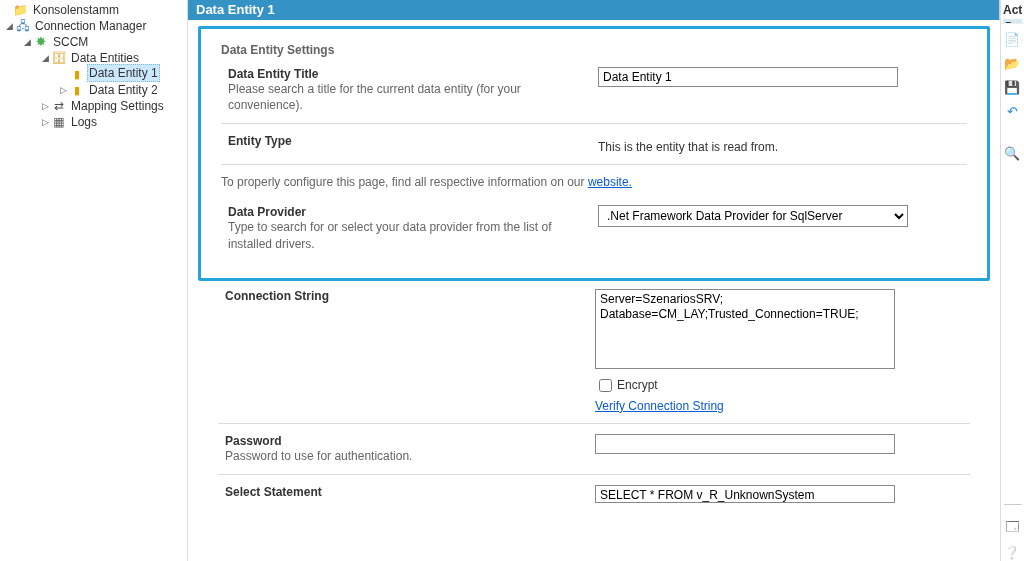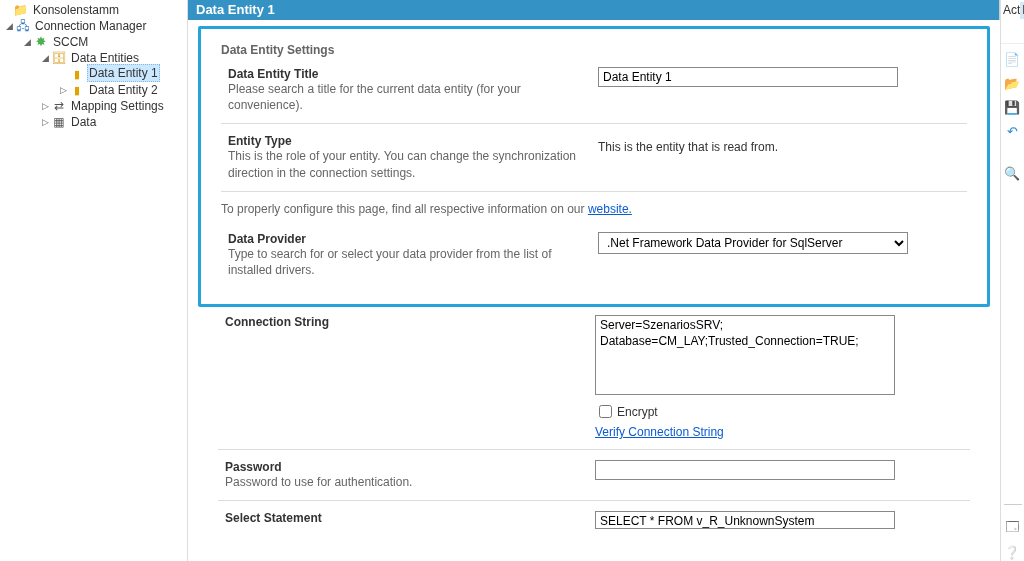--- a/index.html
+++ b/index.html
@@ -102,25 +102,25 @@
   
   .side-toolbar {
     width: 24px;
     background:#fff;
     border-left: 1px solid #ddd;
     display:flex;
     flex-direction: column;
     align-items: center;
   }
   .side-head {
-    height: 44px;
-    font-weight: normal;
+    height: 24px;
+    font-weight: bold;
     font-size: 12px;
     display:flex;
-    flex-direction: row;
+    flex-direction: column;
     justify-content: start;
     align-items:flex-start;
     padding: 2px;
     color:#333;
     width:100%;
     overflow:hidden;
     line-height:17px;
     border-bottom:1px solid #eee;
   }
   .side-btn {
@@ -172,21 +172,21 @@
         <span class="tree-label">Data Entity 2</span>
       </div>
       <div class="tree-node" style="padding-left:40px">
         <span class="exp">▷</span>
         <span class="ticon map-icon"></span>
         <span class="tree-label">Mapping Settings</span>
       </div>
       <div class="tree-node" style="padding-left:40px">
         <span class="exp">▷</span>
         <span class="ticon logs-icon"></span>
-        <span class="tree-label">Data</span>
+        <span class="tree-label">Logs</span>
       </div>
     </div>
   </div>
 
   <div class="main-panel">
     <div class="header-bar">
       <span>Data Entity 1</span>
     </div>
     <div class="content-scroll">
 
@@ -201,21 +201,20 @@
           <div class="right-col">
             <input type="text" value="Data Entity 1" style="">
           </div>
         </div>
 
         <hr class="sep">
 
         <div class="row">
           <div class="left-col">
             <div class="field-label">Entity Type</div>
-            <div class="field-help">This is the role of your entity. You can change the synchronization direction in the connection settings.</div>
           </div>
           <div class="right-col">
             <div class="entity-role">This is the entity that is read from.</div>
           </div>
         </div>
 
         <hr class="sep">
 
         <div class="info-line">
           <span>To properly configure this page, find all respective information on our </span><a>website.</a>

